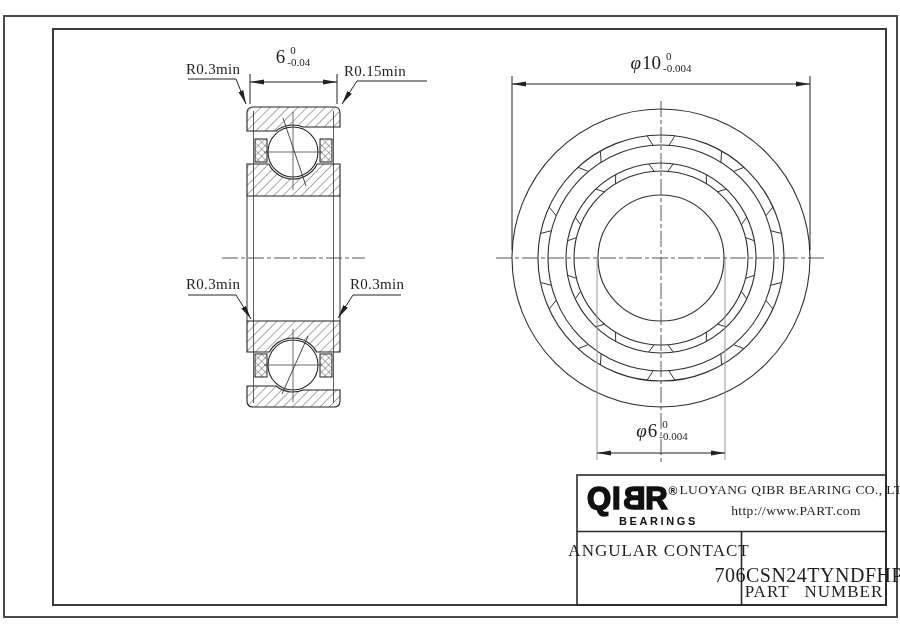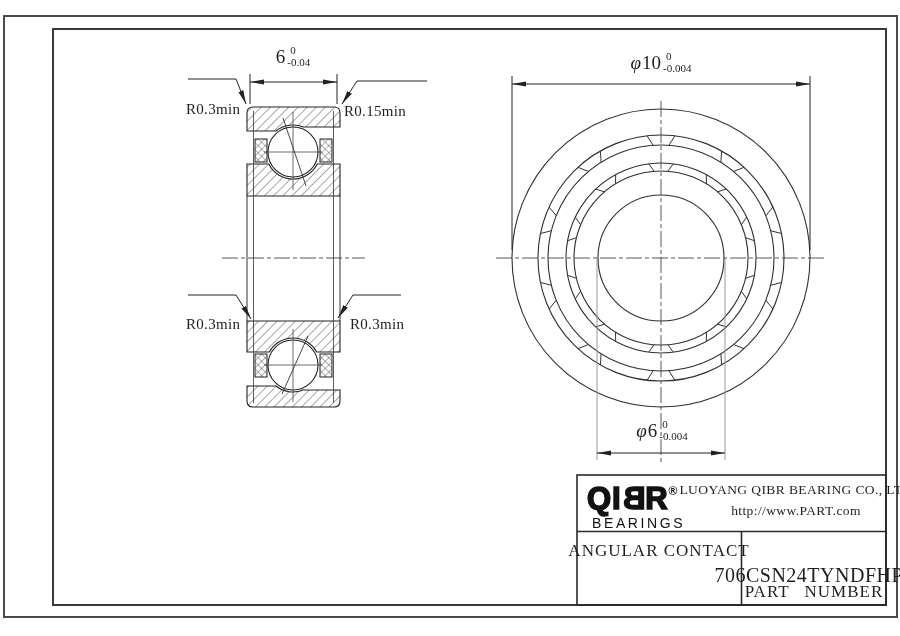--- a/index.html
+++ b/index.html
@@ -1,36 +1,36 @@
 <!DOCTYPE html>
 <html><head>
 <meta charset="utf-8">
 <style>
   html,body{margin:0;padding:0;background:#fff;}
   .page{position:relative;width:900px;height:636px;background:#fff;overflow:hidden;
         font-family:"Liberation Serif","DejaVu Serif",serif;color:#222;}
   svg{position:absolute;left:0;top:0;}
   .txt{position:absolute;white-space:nowrap;color:#1e1e1e;}
-  .rlabel{font-size:15px;letter-spacing:.3px;margin-top:40px;}
+  .rlabel{font-size:15px;letter-spacing:.3px;}
   .dim{display:flex;align-items:flex-start;transform:translateX(-50%);}
   .dim .main{font-size:19px;line-height:1;}
   .dim .phi{font-size:19px;line-height:1;font-style:italic;margin-right:1px;}
   .dim .stack{display:flex;flex-direction:column;font-size:11px;line-height:1.05;margin-left:2px;margin-top:-2px;}
   .dim .stack .tu{padding-left:3px;}
   .center{transform:translateX(-50%);}
   .company{font-size:13.5px;letter-spacing:.4px;}
   .product{font-size:17px;letter-spacing:1px;}
   .pnlabel{font-size:17px;word-spacing:10px;letter-spacing:1px;margin-top:44px;}
   .pn{font-size:20px;letter-spacing:.5px;}
   .logo{font-family:"Liberation Sans","DejaVu Sans",sans-serif;font-weight:bold;
         font-size:31px;line-height:1;color:#111;-webkit-text-stroke:1.6px #111;letter-spacing:1px;}
   .logo .mirror{display:inline-block;transform:scaleX(-1);}
   .logo .reg{font-size:12px;-webkit-text-stroke:0;vertical-align:14px;letter-spacing:0;}
-  .brandsub{font-family:"Liberation Sans","DejaVu Sans",sans-serif;font-weight:normal;
-        font-size:14px;letter-spacing:2.6px;color:#111;}
+  .brandsub{font-family:"Liberation Sans","DejaVu Sans",sans-serif;font-weight:bold;
+        font-size:11px;letter-spacing:2.6px;color:#111;margin-left:27px;}
 </style>
 </head>
 <body>
 
 <div class="page">
 
 <svg width="900" height="636" viewBox="0 0 900 636">
   <defs>
     <marker id="arr" viewBox="0 0 14 6" refX="14" refY="3" markerWidth="14" markerHeight="6" markerUnits="userSpaceOnUse" orient="auto-start-reverse">
       <path d="M14,3 L0,0.4 L0,5.6 Z" fill="#222"></path>

